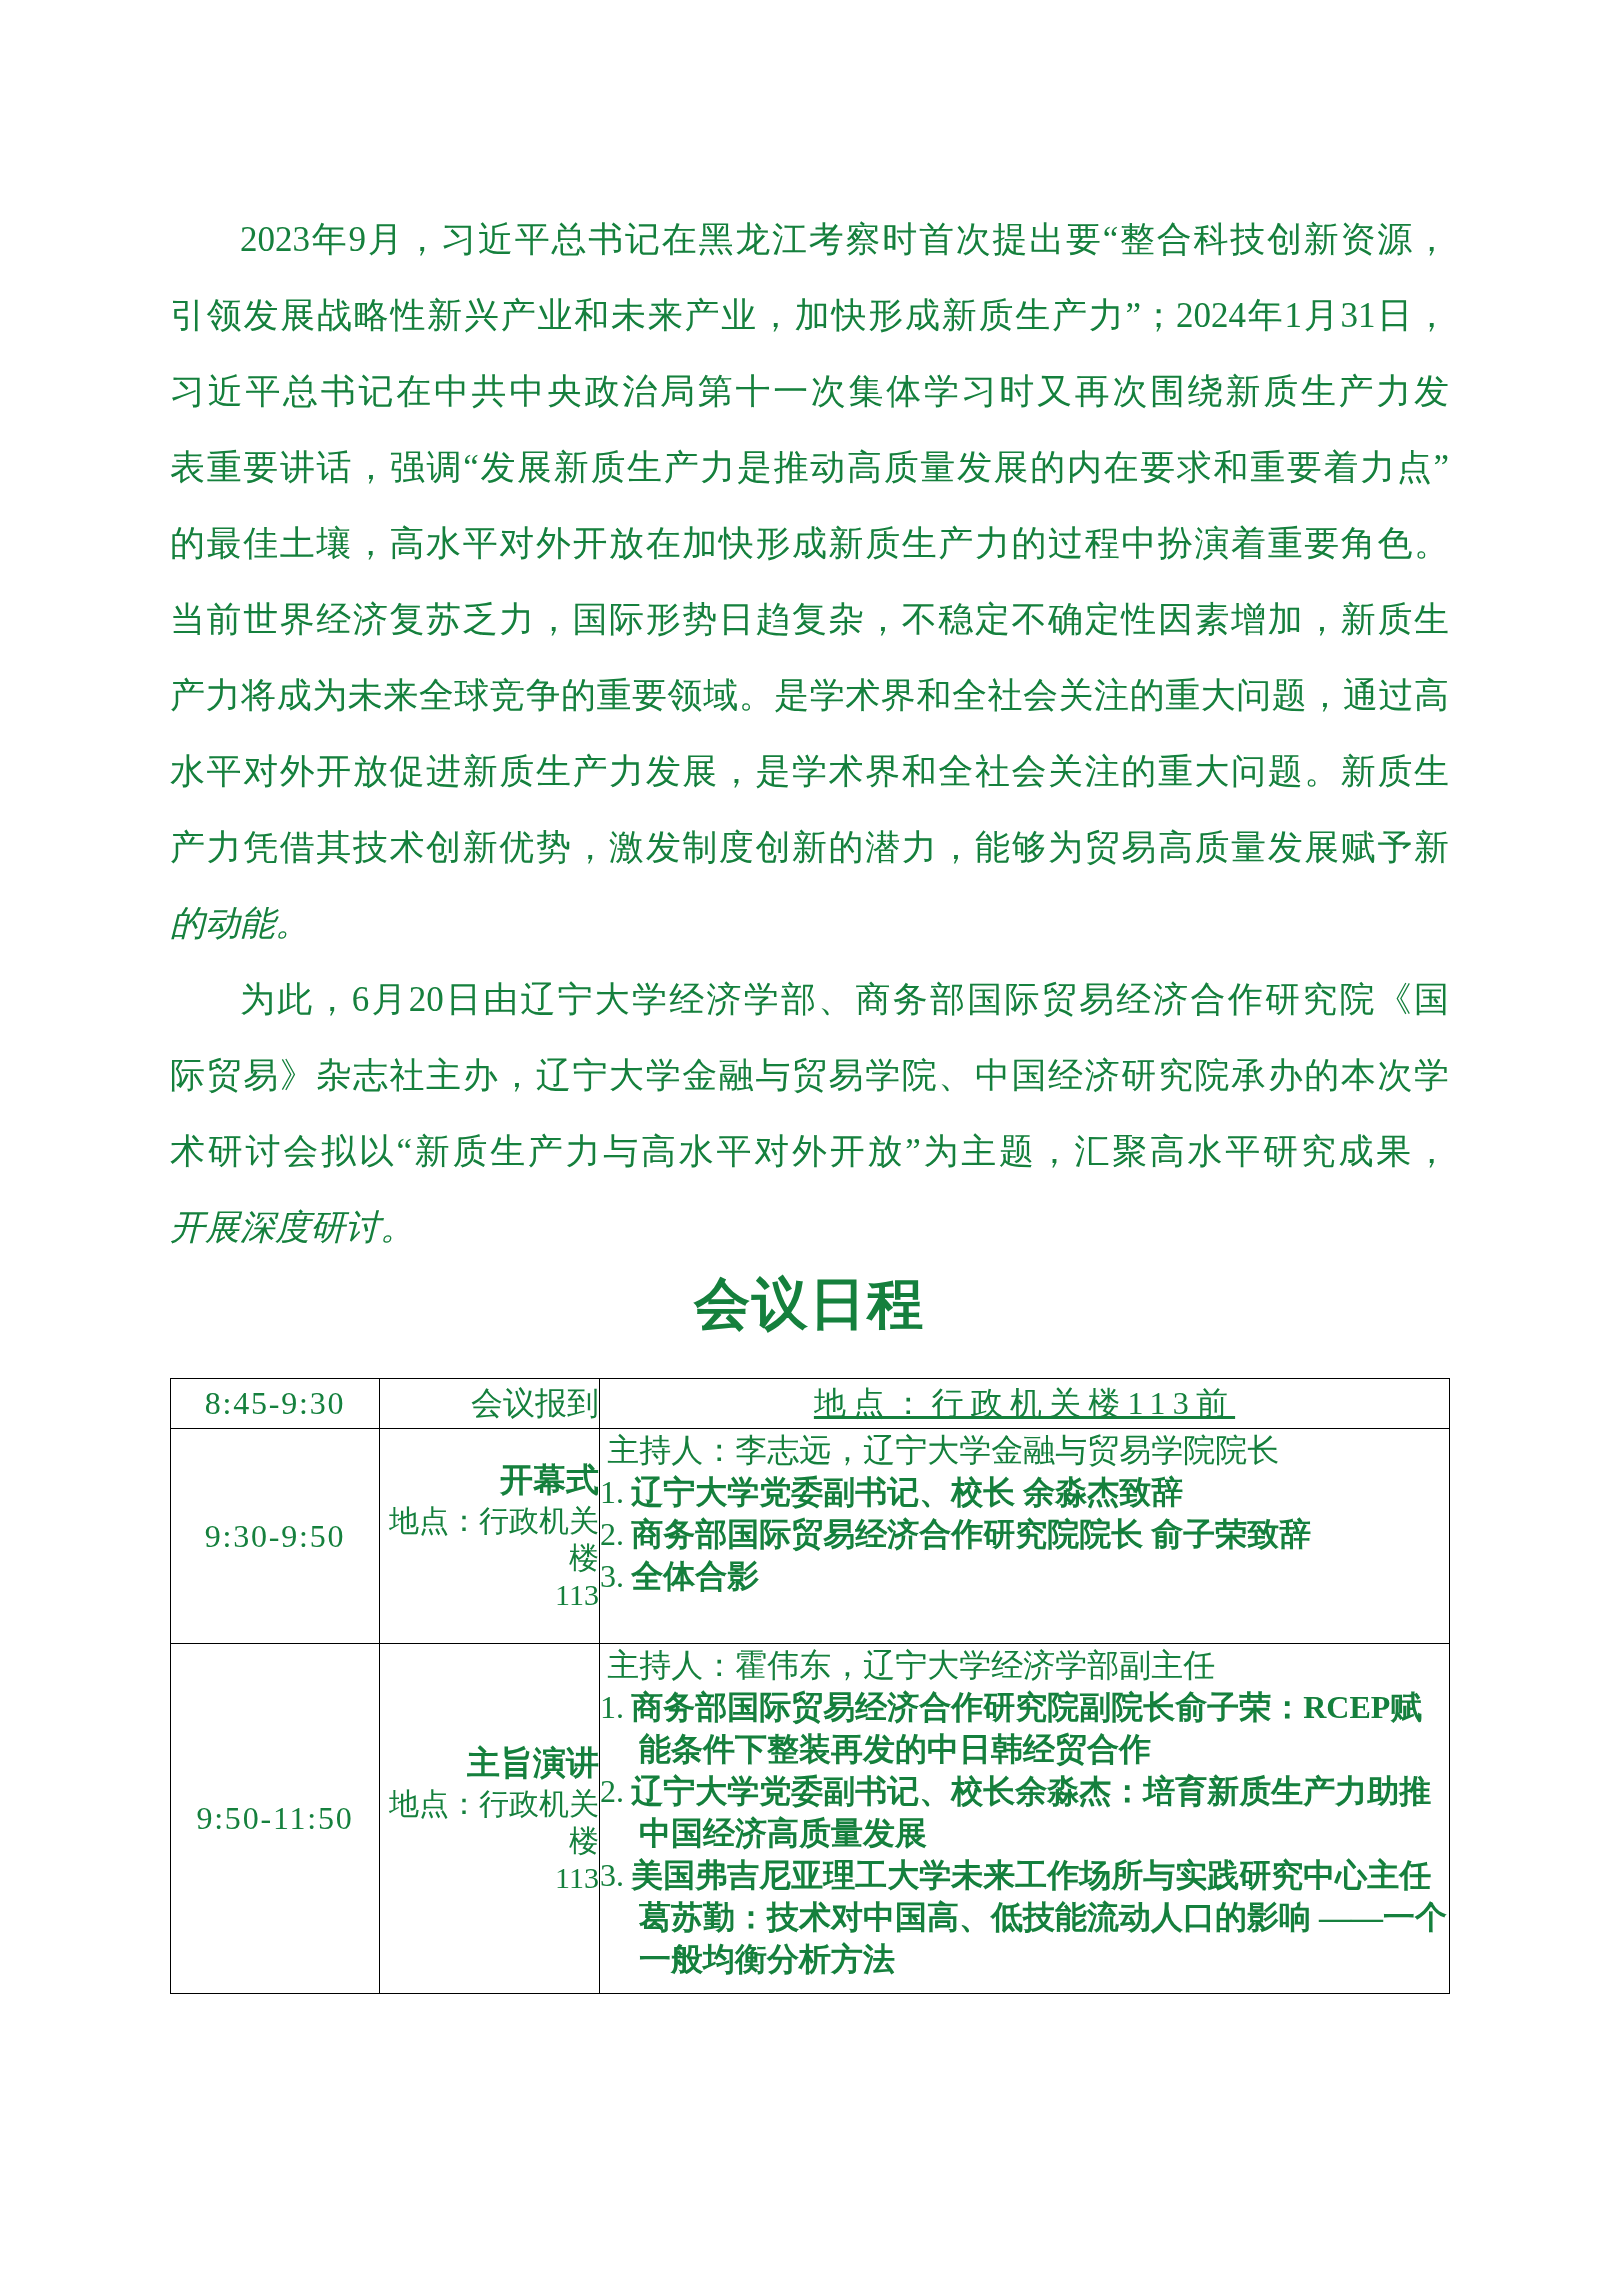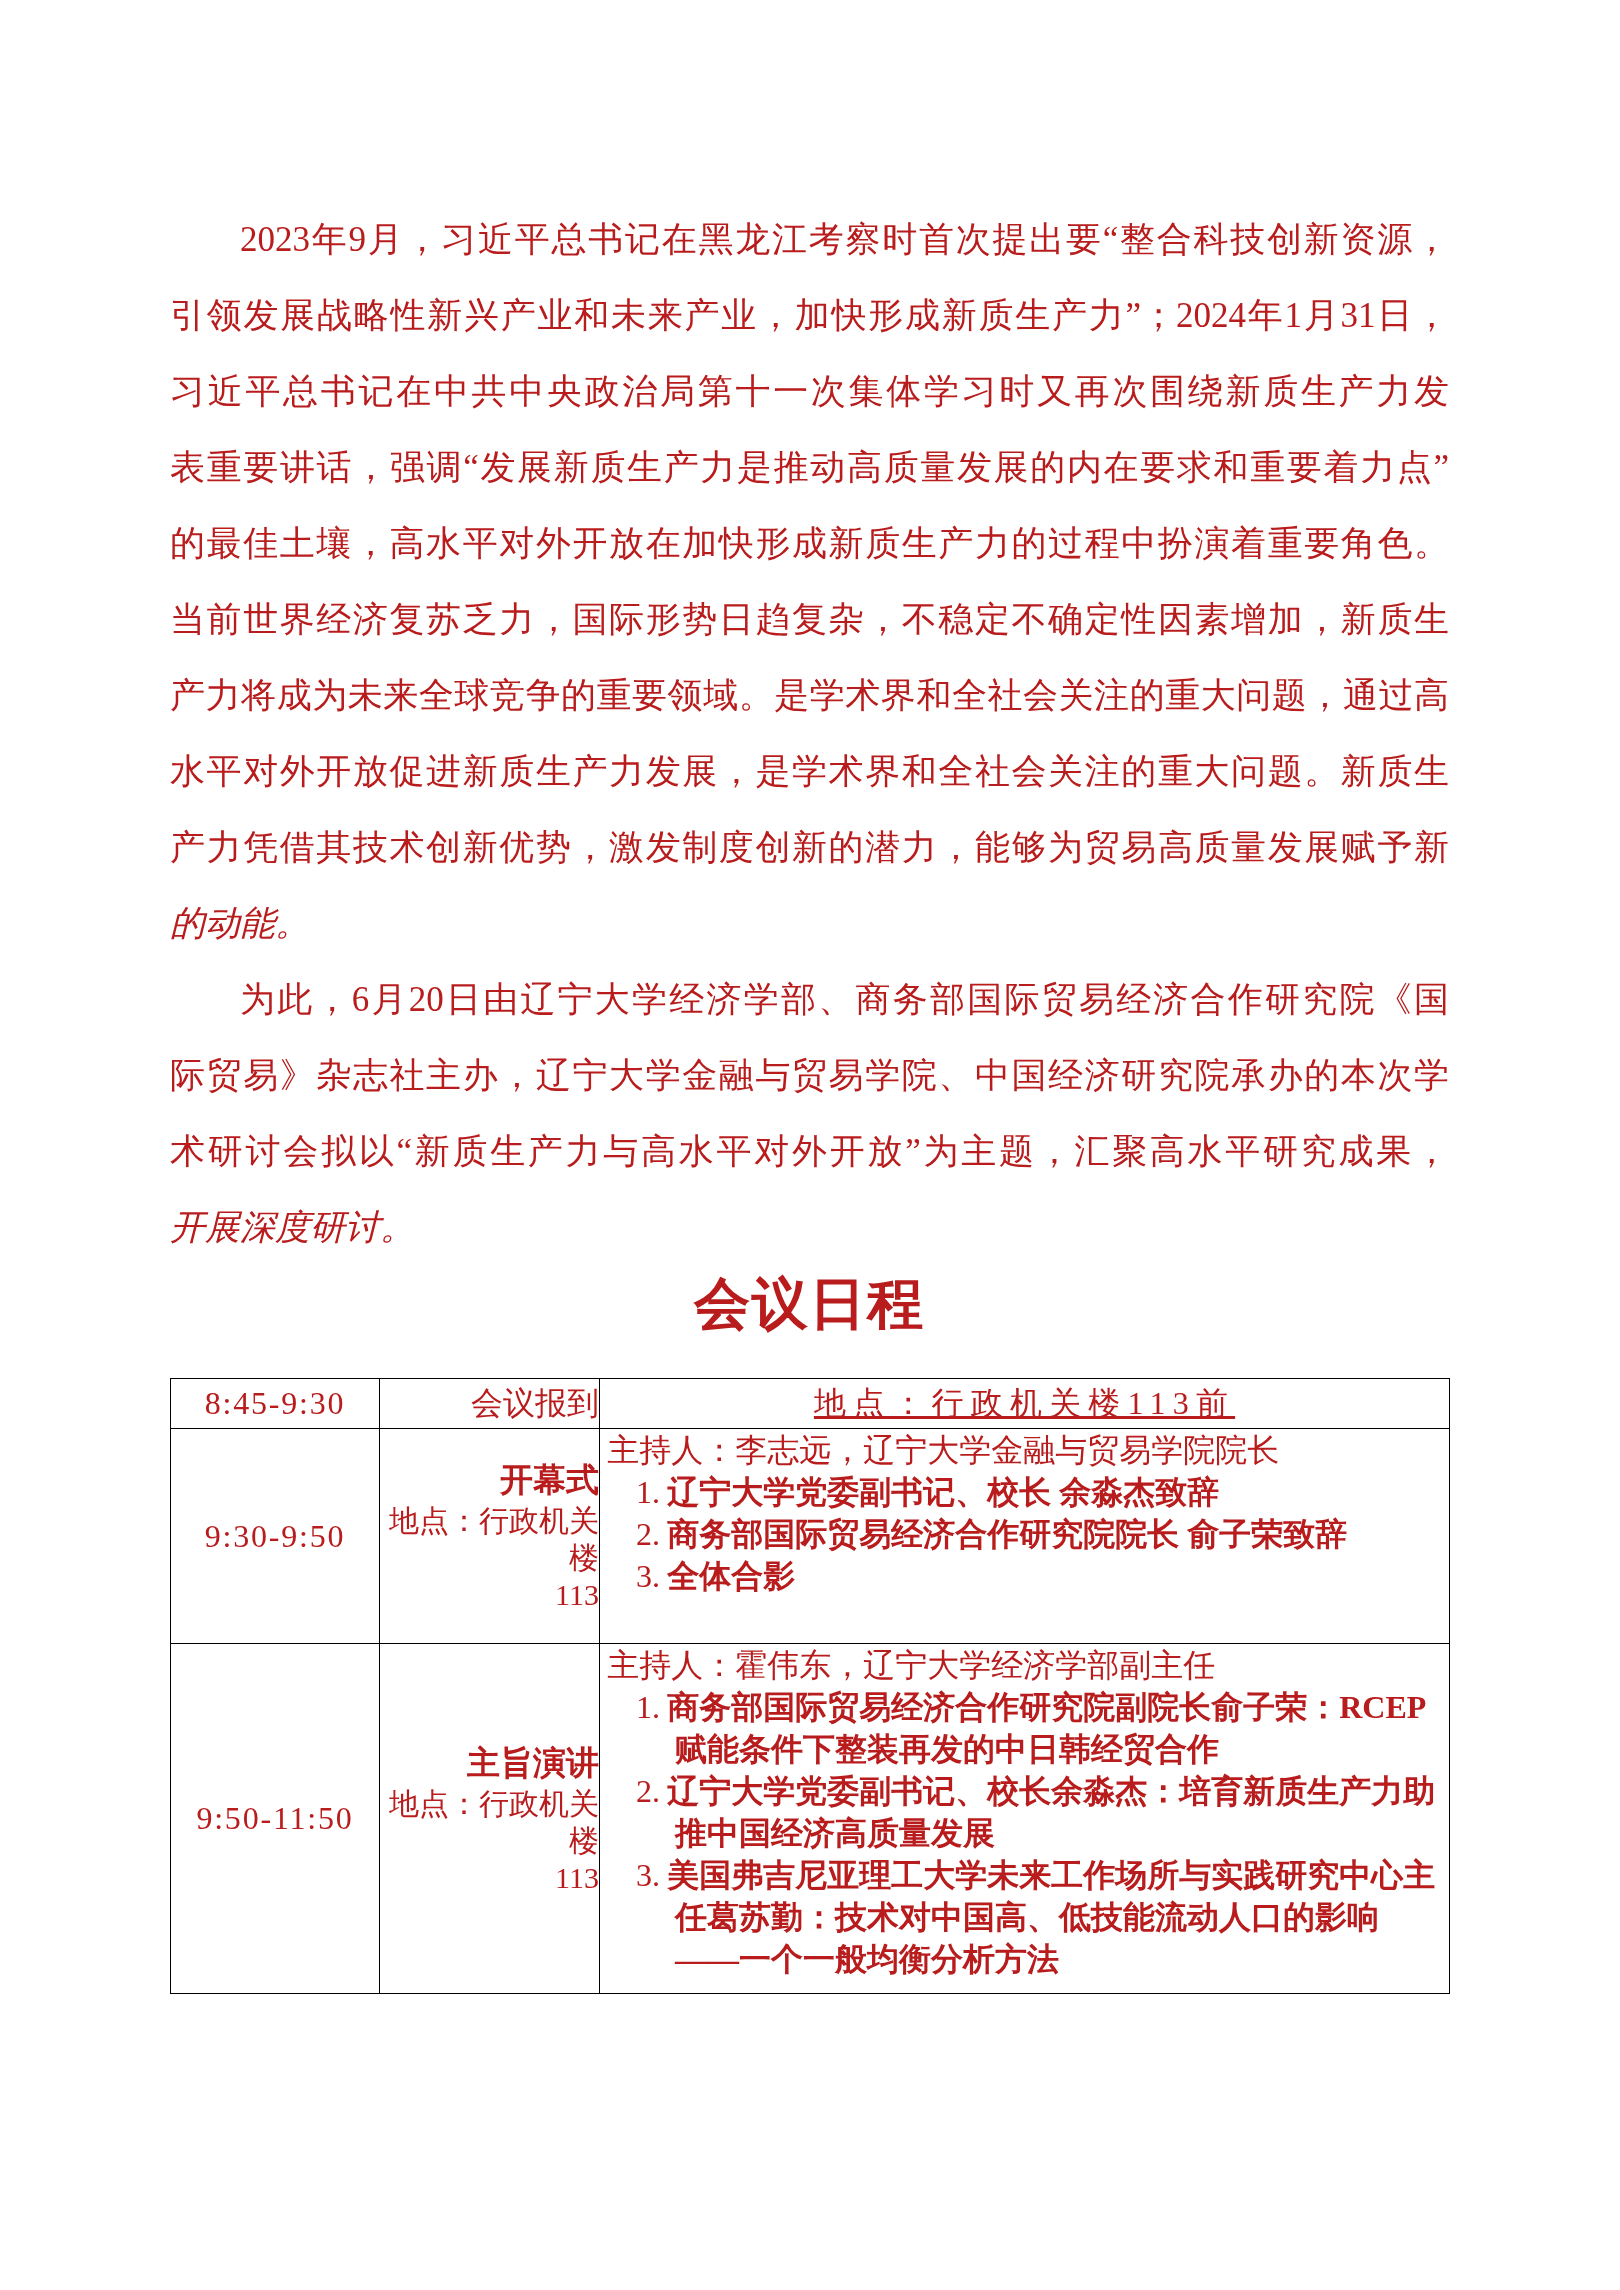--- a/index.html
+++ b/index.html
@@ -5,21 +5,21 @@
   html, body {
     margin: 0;
     padding: 0;
     background: #ffffff;
   }
   .page {
     position: relative;
     width: 1620px;
     height: 2291px;
     background: #ffffff;
-    color: #b91c1c;
+    color: #15803d;
     font-family: "Liberation Serif", "DejaVu Serif", serif;
     overflow: hidden;
   }
   .doc {
     position: absolute;
     left: 170px;
     top: 202px;
     width: 1279px;
   }
   .para { margin: 0; }
@@ -98,21 +98,20 @@
     line-height: 42px;
   }
   .host-line {
     font-weight: 400;
     padding-left: 7.2px;
   }
   .agenda-item {
     font-weight: 700;
     padding-left: 39px;
     text-indent: -39px;
-    margin-left: 36px;
   }
   .agenda-item .num {
     font-weight: 400;
     margin-right: 7.2px;
   }
 </style>
 </head>
 <body>
 
 <div class="page">

